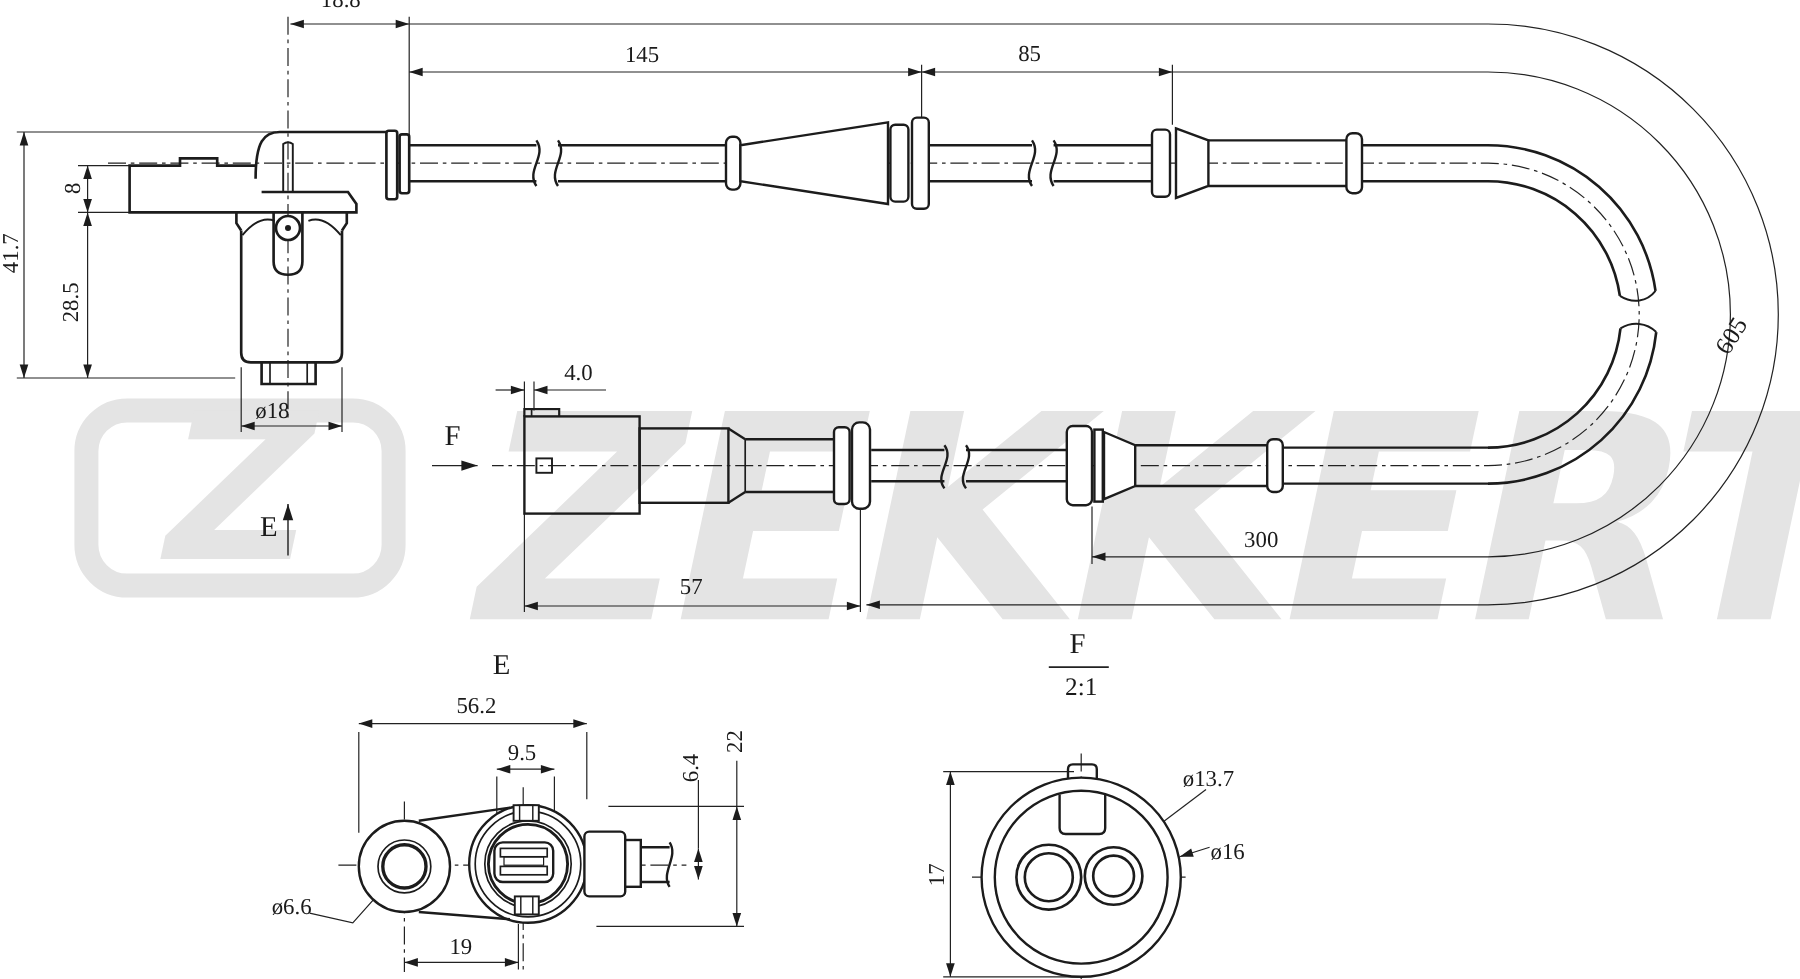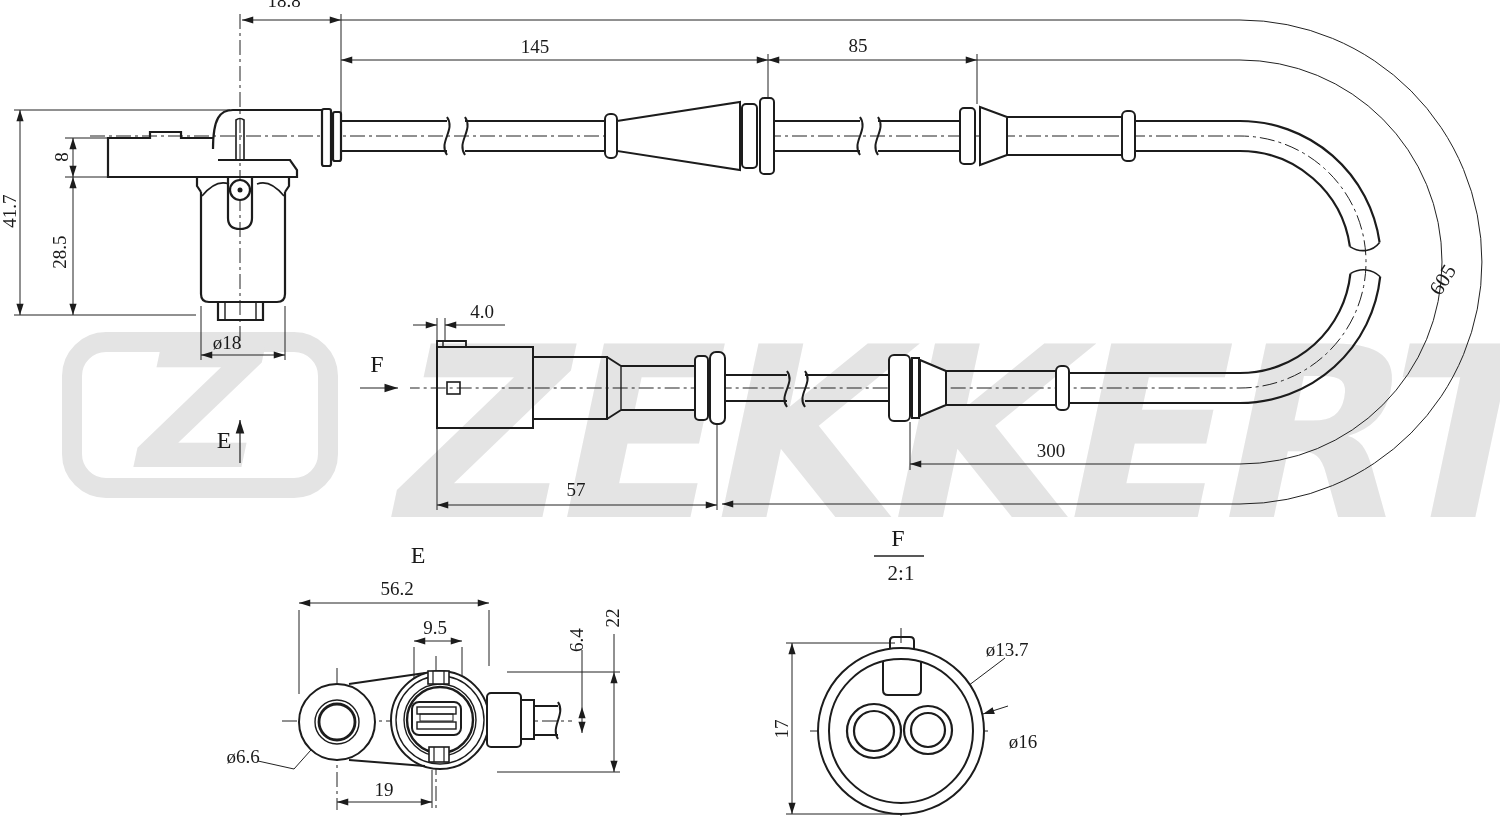--- a/index.html
+++ b/index.html
@@ -259,14 +259,14 @@
   <span class="lbl" style="left:435px;top:628px">9.5</span>
   <span class="lbl rot" style="left:577px;top:640px">6.4</span>
   <span class="lbl rot" style="left:613px;top:618px">22</span>
   <span class="lbl" style="left:243px;top:757px">ø6.6</span>
   <span class="lbl" style="left:384px;top:790px">19</span>
 
   <span class="lbl big" style="left:898px;top:538px">F</span>
   <span class="lbl med" style="left:901px;top:573px">2:1</span>
   <span class="lbl rot" style="left:782px;top:729px">17</span>
   <span class="lbl" style="left:1007px;top:650px">ø13.7</span>
-  <span class="lbl" style="left:1023px;top:742px">ø16</span>
+  <span class="lbl" style="left:1023px;top:711px">ø16</span>
 </div>
 
 </body></html>

